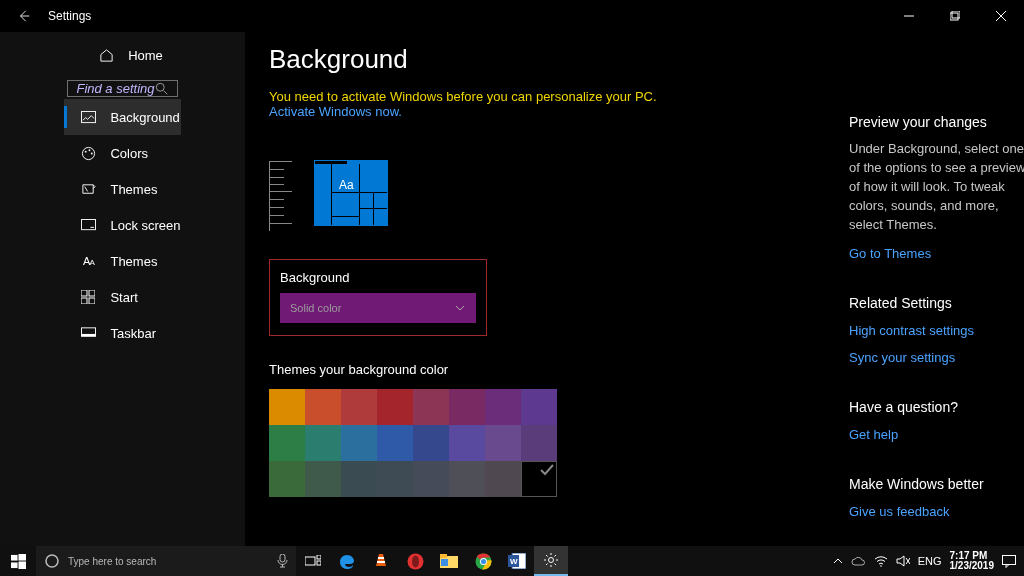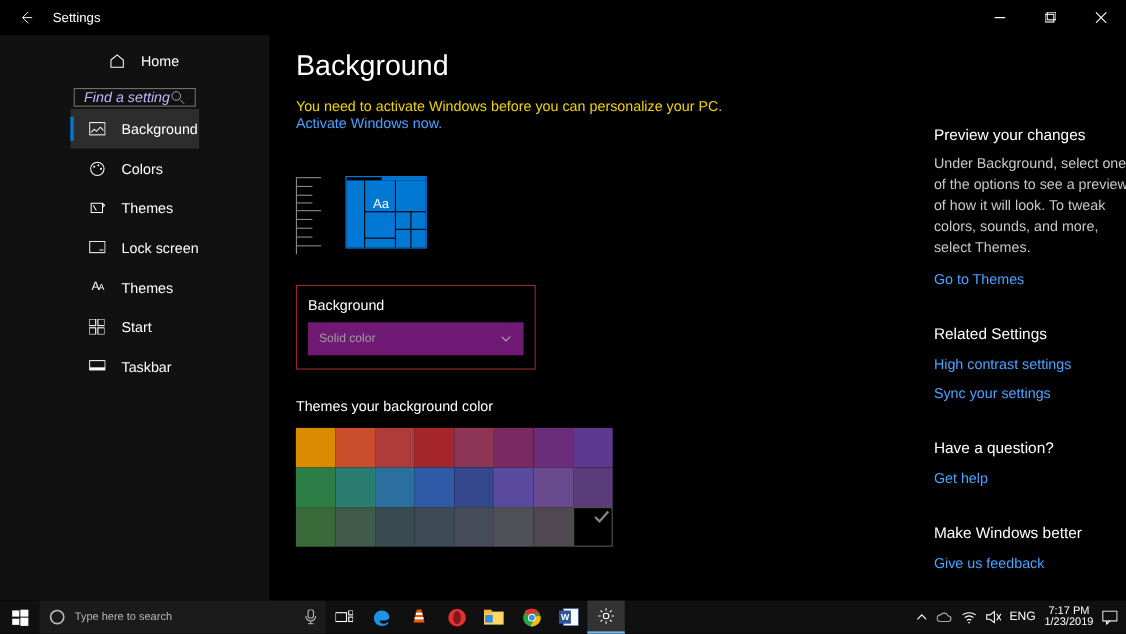--- a/index.html
+++ b/index.html
@@ -53,21 +53,21 @@
   .right .link{display:block;margin-bottom:8px;}
   .r-group{margin-bottom:30px;}
   
   .taskbar{position:absolute;left:0;right:0;bottom:0;height:30px;background:#101010;display:flex;align-items:center;color:#fff;font-size:11px;}
   .tb-start{width:36px;height:30px;display:flex;align-items:center;justify-content:center;}
   .tb-search{height:30px;width:260px;background:#1b1b1b;display:flex;align-items:center;gap:8px;padding-left:8px;color:#b8b8b8;font-size:10px;}
   .tb-icons{display:flex;align-items:center;height:30px;}
   .tb-ico{width:34px;height:30px;display:flex;align-items:center;justify-content:center;}
   .tb-ico.sel{background:#333;border-bottom:2px solid #76b9ed;}
   .tb-tray{margin-left:auto;display:flex;align-items:center;gap:8px;padding-right:8px;height:30px;}
-  .tb-clock{text-align:center;line-height:1.05;font-size:10px;}
+  .tb-clock{text-align:left;line-height:1.05;font-size:10px;font-weight:bold;}
   svg{display:block;}
 </style>
 </head>
 <body>
 
 <div class="window">
 
   <div class="titlebar">
     <div class="tb-back">
       <svg width="14" height="14" viewBox="0 0 16 16">

